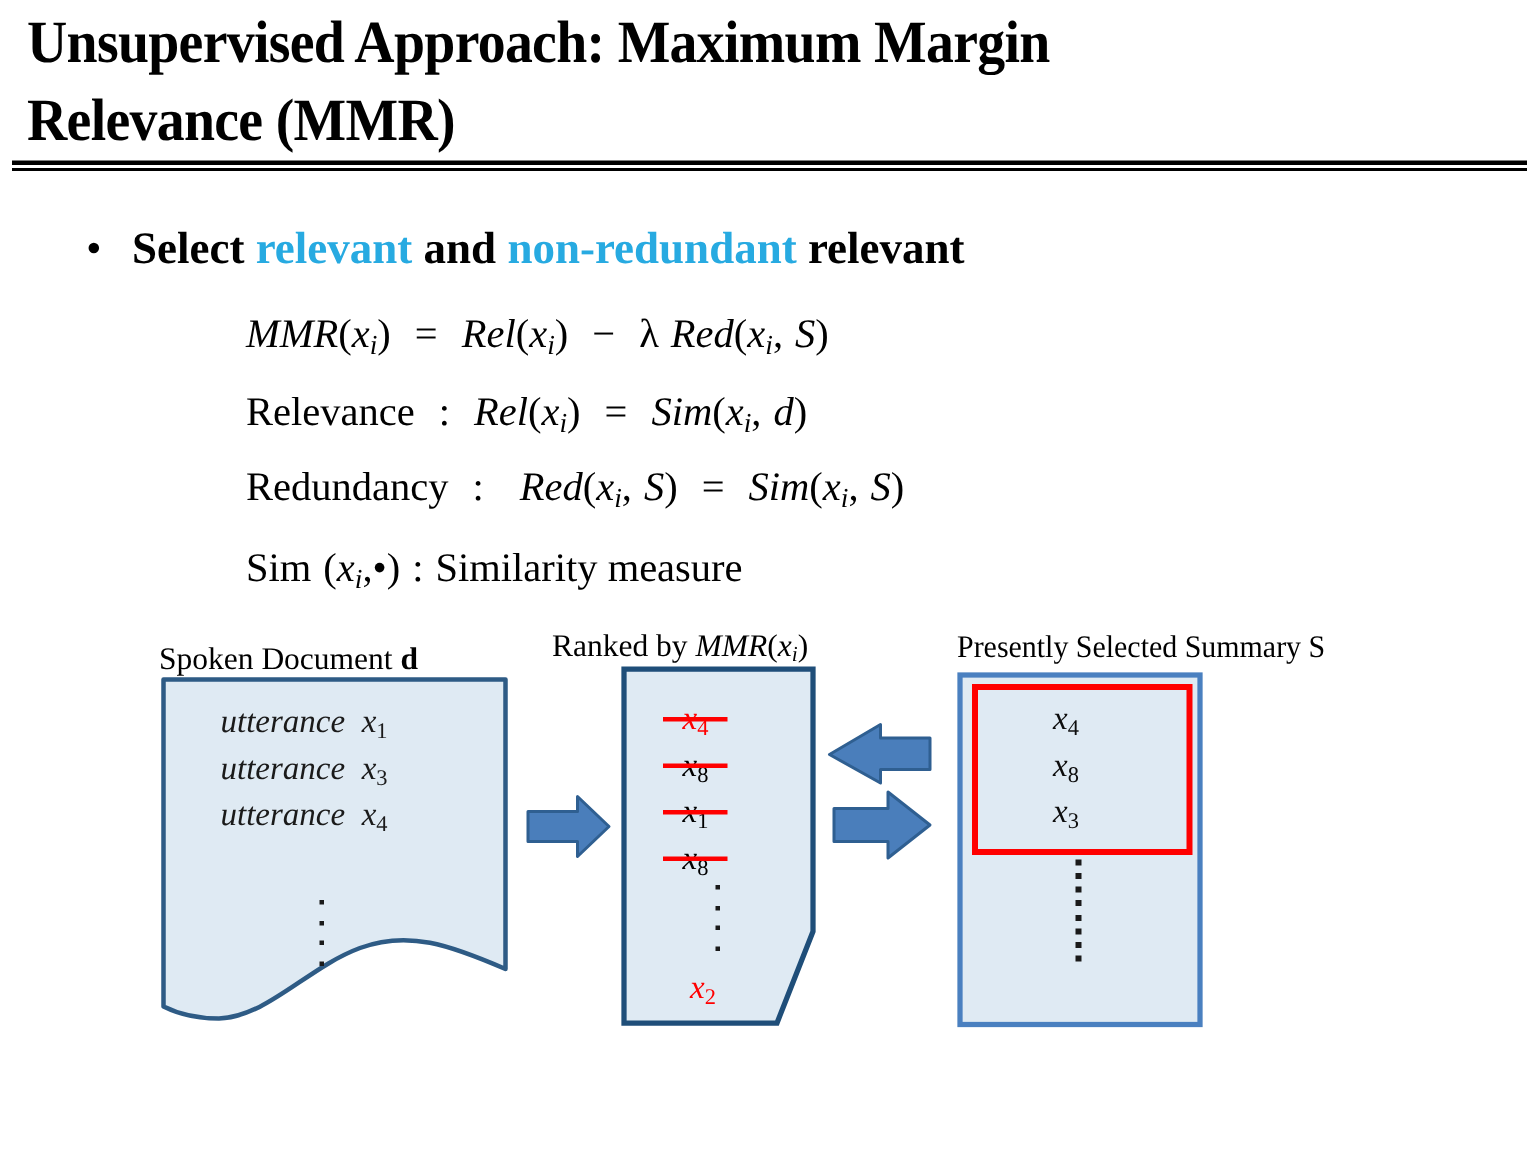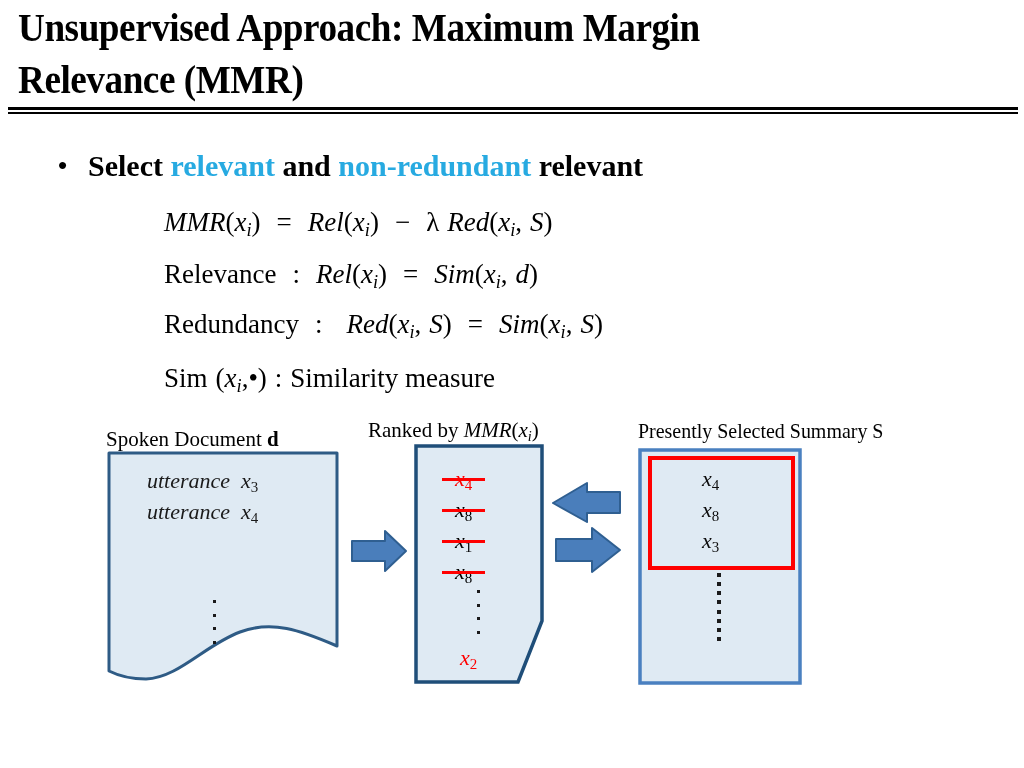--- a/index.html
+++ b/index.html
@@ -284,20 +284,23 @@
 
     <path d="M352,541 L385,541 L385,531 L406,551 L385,571 L385,561 L352,561 Z" fill="#4a7ebb" stroke="#2f5f91" stroke-width="2" stroke-linejoin="round"></path>
 
     <path d="M620,492 L587,492 L587,483 L553,503 L587,522 L587,513 L620,513 Z" fill="#4a7ebb" stroke="#2f5f91" stroke-width="2" stroke-linejoin="round"></path>
 
     <path d="M556,539 L592,539 L592,528 L620,550 L592,572 L592,561 L556,561 Z" fill="#4a7ebb" stroke="#2f5f91" stroke-width="2" stroke-linejoin="round"></path>
   </svg>
 
   <div class="doc-lines">
     <div class="row">
+      <span>utterance</span>&nbsp;&nbsp;<span>x</span><span class="sub-n">1</span>
+    </div>
+    <div class="row">
       <span>utterance</span>&nbsp;&nbsp;<span>x</span><span class="sub-n">3</span>
     </div>
     <div class="row">
       <span>utterance</span>&nbsp;&nbsp;<span>x</span><span class="sub-n">4</span>
     </div>
   </div>
   <div class="dots-vert dots-doc">
     <i></i>
       <i></i>
       <i></i>

